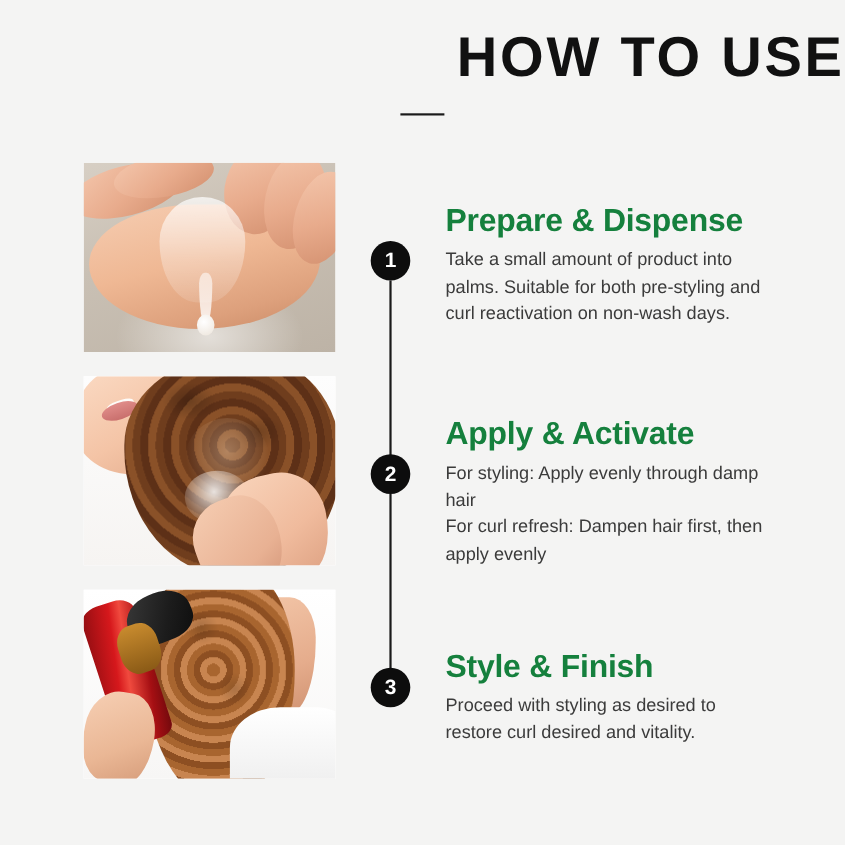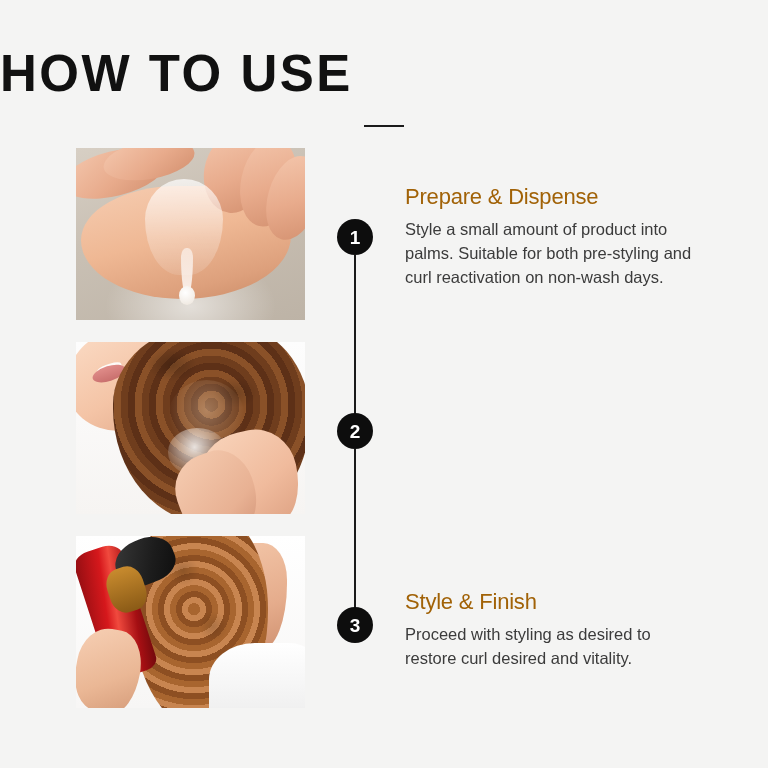--- a/index.html
+++ b/index.html
@@ -12,22 +12,22 @@
 
   body {
     background: #f4f4f3;
     font-family: "Liberation Sans", sans-serif;
     position: relative;
   }
 
   
   .page-header {
     width: 100%;
-    padding-top: 48px;
-    text-align: left;
+    padding-top: 26px;
+    text-align: right;
   }
 
   .page-title {
     font-family: "Liberation Sans", sans-serif;
     font-size: 51px;
     font-weight: bold;
     letter-spacing: 2.5px;
     color: #111111;
     line-height: 1.0;
   }
@@ -304,23 +304,23 @@
     position: absolute;
     left: 405px;
     width: 300px;
   }
   .step-text-1 { top: 37px; }
   .step-text-2 { top: 231px; }
   .step-text-3 { top: 442px; }
 
   .step-heading {
     font-family: "Liberation Sans", sans-serif;
-    font-size: 22px;
-    font-weight: normal;
-    color: #a16207;
+    font-size: 29px;
+    font-weight: bold;
+    color: #15803d;
     line-height: 1.12;
     margin-bottom: 7px;
     letter-spacing: -0.2px;
   }
 
   .step-body {
     font-family: "Liberation Sans", sans-serif;
     font-size: 16.5px;
     font-weight: normal;
     color: #3b3b3b;
@@ -354,38 +354,43 @@
         <div class="ph-finger ph-f5"></div>
         <div class="ph-gel"></div>
         <div class="ph-drip"></div>
         <div class="ph-drop"></div>
       </div>
     </div>
   </div>
   <div class="badge badge-1">1</div>
   <div class="step-text step-text-1">
     <div class="step-heading">Prepare &amp; Dispense</div>
-    <div class="step-body">Style a small amount of product into palms. Suitable for both pre-styling and curl reactivation on non-wash days.</div>
+    <div class="step-body">Take a small amount of product into palms. Suitable for both pre-styling and curl reactivation on non-wash days.</div>
   </div>
 
   <div class="step-row step-row-2">
     <div class="photo">
       <div class="photo-inner photo-curls">
         <div class="pc-face"></div>
         <div class="pc-teeth"></div>
         <div class="pc-lips"></div>
         <div class="pc-hair"></div>
         <div class="pc-hair-sheen"></div>
         <div class="pc-foam"></div>
         <div class="pc-hand"></div>
         <div class="pc-hand2"></div>
       </div>
     </div>
   </div>
   <div class="badge badge-2">2</div>
+  <div class="step-text step-text-2">
+    <div class="step-heading">Apply &amp; Activate</div>
+    <div class="step-body">For styling: Apply evenly through damp hair
+For curl refresh: Dampen hair first, then apply evenly</div>
+  </div>
 
   <div class="step-row step-row-3">
     <div class="photo">
       <div class="photo-inner photo-iron">
         <div class="pi-neck"></div>
         <div class="pi-hair"></div>
         <div class="pi-shoulder"></div>
         <div class="pi-iron-body"></div>
         <div class="pi-iron-barrel"></div>
         <div class="pi-iron-slot"></div>

